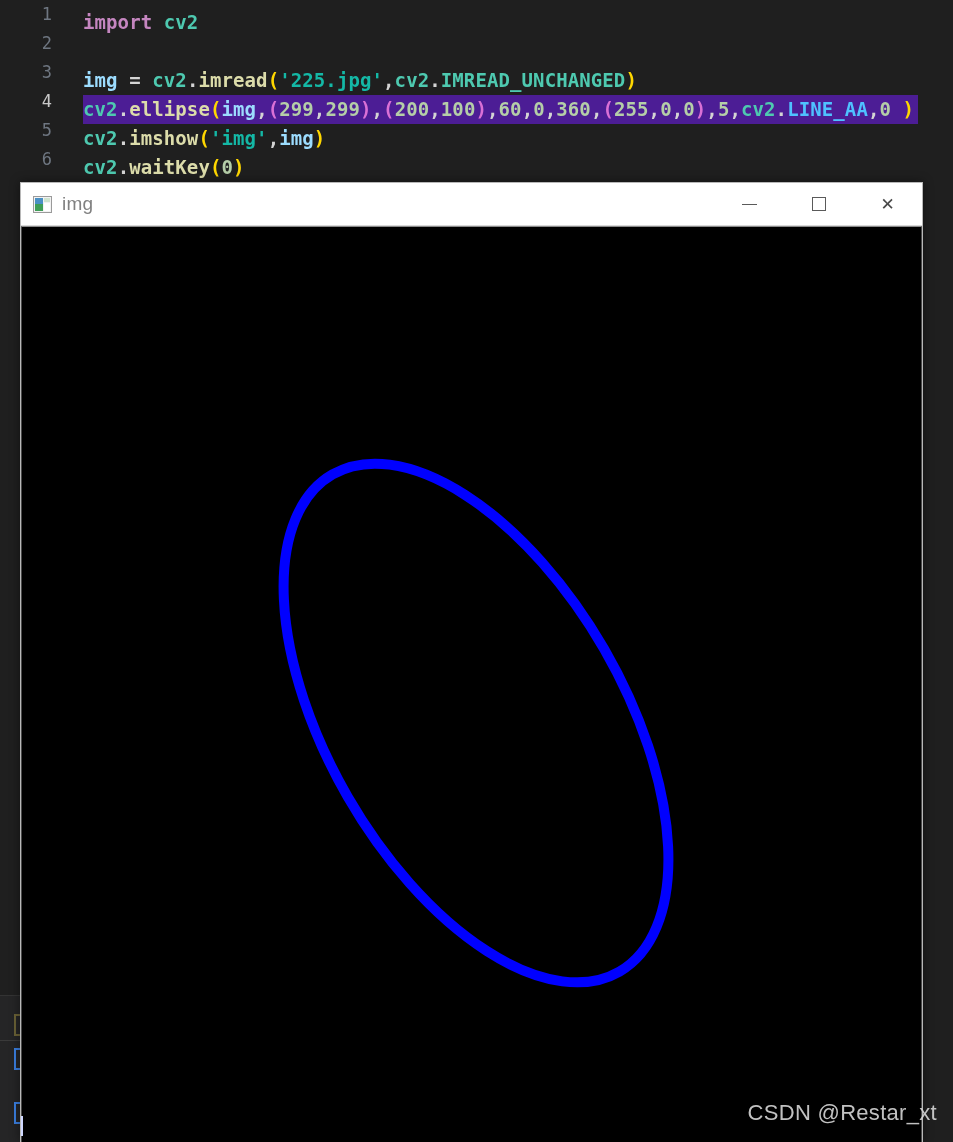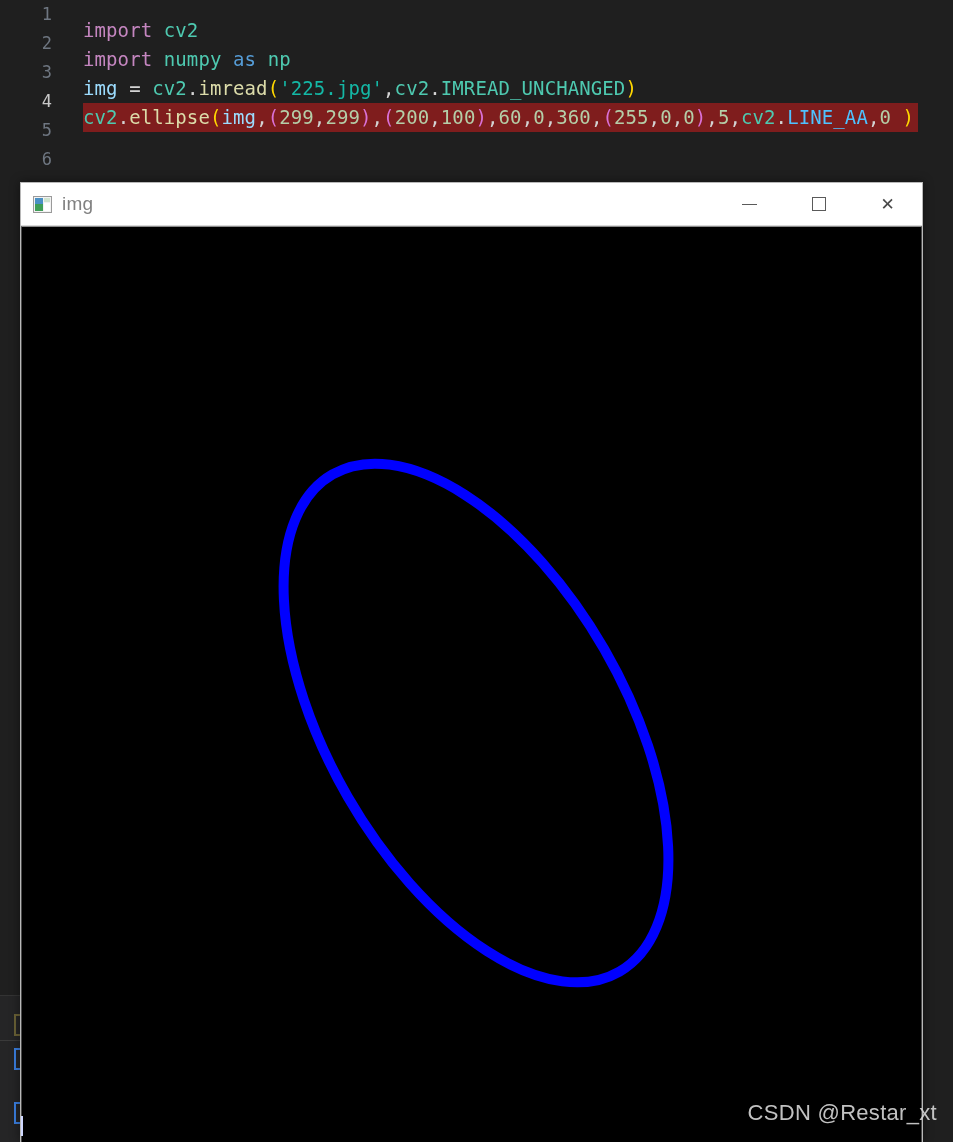--- a/index.html
+++ b/index.html
@@ -35,40 +35,41 @@
   .code-line {
     position: relative;
     height: 29px;
     line-height: 29px;
     white-space: pre;
     font-family: "DejaVu Sans Mono", "Liberation Mono", monospace;
     font-size: 19px;
     letter-spacing: 0.1px;
   }
   .code-line.active .code-text {
-    background: #7f1d1d;
+    background: #4c1d95;
   }
   .lnum {
     position: absolute;
     left: 0;
     width: 52px;
     text-align: right;
     color: #6e7681;
     font-size: 17px;
     font-family: "DejaVu Sans Mono", "Liberation Mono", monospace;
   }
   .code-line.active .lnum {
     color: #c8c8c8;
   }
   .code-text {
     position: absolute;
     left: 83px;
-    top: 16px;
+    top: 8px;
     height: 29px;
     padding-right: 4px;
+    font-weight: bold;
   }
 
   
   .t-kw   { color: #c586c0; }   
   .t-ctl  { color: #569cd6; }   
   .t-mod  { color: #4ec9b0; }   
   .t-var  { color: #9cdcfe; }   
   .t-fn   { color: #dcdcaa; }   
   .t-str  { color: #14b8a6; }   
   .t-num  { color: #b5cea8; }   
@@ -212,25 +213,25 @@
   }
 </style>
 </head>
 <body>
 
 <div id="screen">
 
   <div id="editor">
     <div id="code-lines">
         <div class="code-line"><span class="lnum">1</span><span class="code-text"><span class="t-kw">import</span><span class="t-op"> </span><span class="t-mod">cv2</span></span></div>
-        <div class="code-line"><span class="lnum">2</span><span class="code-text"><span class="t-kw">import</span><span class="t-op"> </span><span class="t-mod">numpy</span><span class="t-op"> </span><span class="t-ctl">as</span><span class="t-op"> </span><span class="t-mod">np</span></span></div>
+        <div class="code-line"><span class="lnum">2</span></div>
         <div class="code-line"><span class="lnum">3</span><span class="code-text"><span class="t-var">img</span><span class="t-op"> = </span><span class="t-mod">cv2</span><span class="t-op">.</span><span class="t-fn">imread</span><span class="t-p1">(</span><span class="t-str">'225.jpg'</span><span class="t-op">,</span><span class="t-mod">cv2</span><span class="t-op">.</span><span class="t-mod">IMREAD_UNCHANGED</span><span class="t-p1">)</span></span></div>
         <div class="code-line active"><span class="lnum">4</span><span class="code-text"><span class="t-mod">cv2</span><span class="t-op">.</span><span class="t-fn">ellipse</span><span class="t-p1">(</span><span class="t-var">img</span><span class="t-op">,</span><span class="t-p2">(</span><span class="t-num">299</span><span class="t-op">,</span><span class="t-num">299</span><span class="t-p2">)</span><span class="t-op">,</span><span class="t-p2">(</span><span class="t-num">200</span><span class="t-op">,</span><span class="t-num">100</span><span class="t-p2">)</span><span class="t-op">,</span><span class="t-num">60</span><span class="t-op">,</span><span class="t-num">0</span><span class="t-op">,</span><span class="t-num">360</span><span class="t-op">,</span><span class="t-p2">(</span><span class="t-num">255</span><span class="t-op">,</span><span class="t-num">0</span><span class="t-op">,</span><span class="t-num">0</span><span class="t-p2">)</span><span class="t-op">,</span><span class="t-num">5</span><span class="t-op">,</span><span class="t-mod">cv2</span><span class="t-op">.</span><span class="t-const">LINE_AA</span><span class="t-op">,</span><span class="t-num">0</span><span class="t-op"> </span><span class="t-p1">)</span></span></div>
-        <div class="code-line"><span class="lnum">5</span></div>
-        <div class="code-line"><span class="lnum">6</span></div>
+        <div class="code-line"><span class="lnum">5</span><span class="code-text"><span class="t-mod">cv2</span><span class="t-op">.</span><span class="t-fn">imshow</span><span class="t-p1">(</span><span class="t-str">'img'</span><span class="t-op">,</span><span class="t-var">img</span><span class="t-p1">)</span></span></div>
+        <div class="code-line"><span class="lnum">6</span><span class="code-text"><span class="t-mod">cv2</span><span class="t-op">.</span><span class="t-fn">waitKey</span><span class="t-p1">(</span><span class="t-num">0</span><span class="t-p1">)</span></span></div>
       </div>
   </div>
 
   <div id="bg-panel">
     <span class="panel-chip c1"></span>
     <span class="panel-chip c2"></span>
     <span class="panel-chip c3"></span>
   </div>
   <div id="panel-divider"></div>
 

